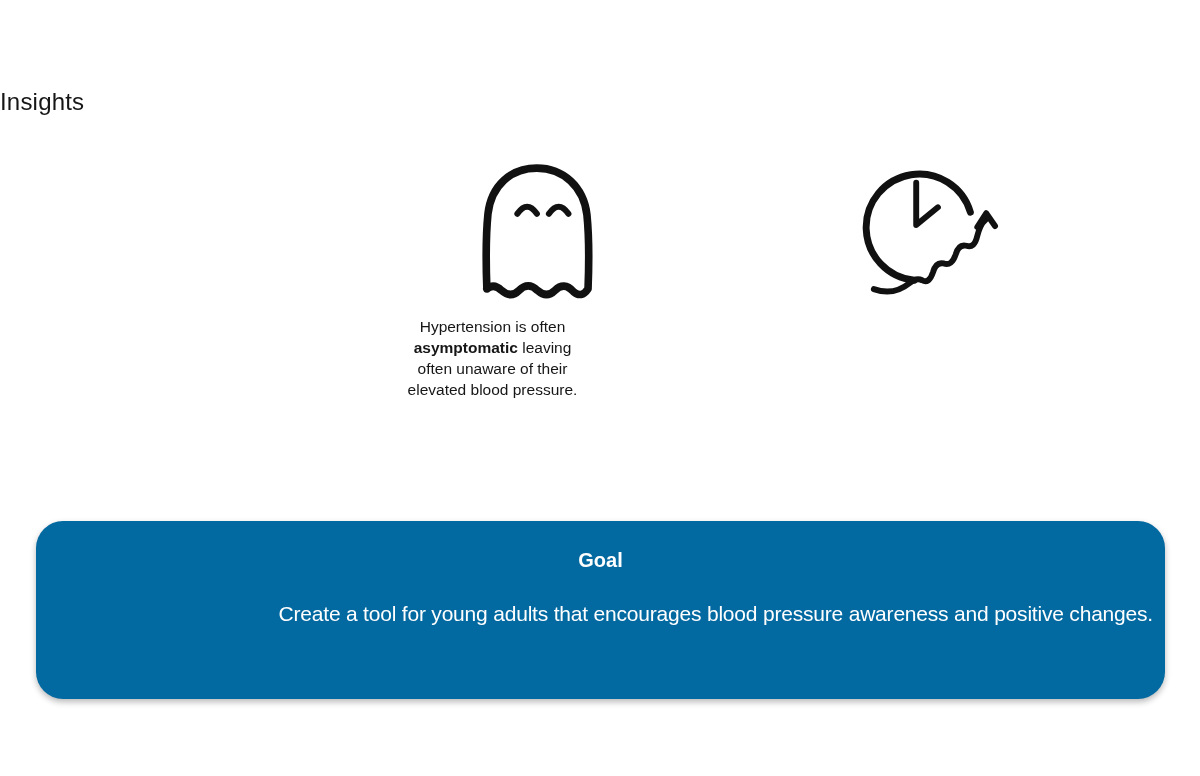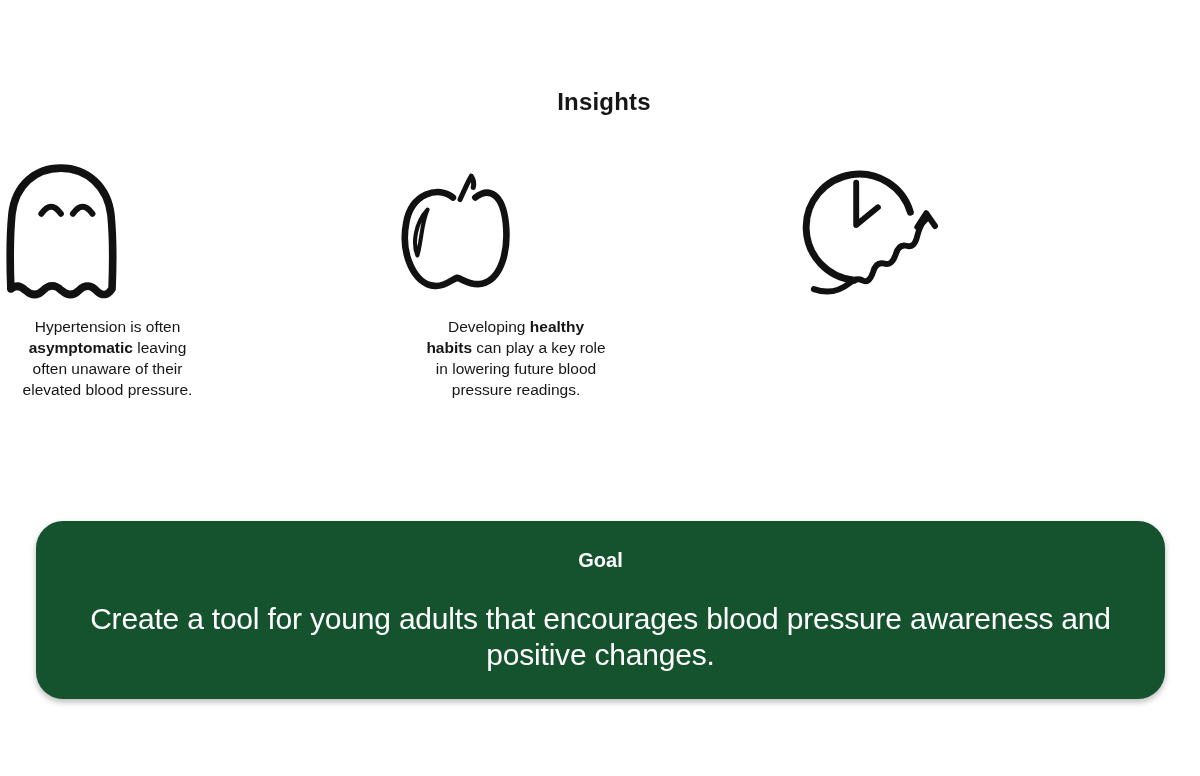--- a/index.html
+++ b/index.html
@@ -7,32 +7,30 @@
     width:1200px;height:776px;
     background:#ffffff;
     font-family:"Liberation Sans","DejaVu Sans",sans-serif;
     color:#161616;
     position:relative;
     overflow:hidden;
   }
   .page{position:absolute;inset:0;}
   .title{
     margin:0;padding-top:90px;
-    text-align:center;
-    font-size:24px;font-weight:700;letter-spacing:.2px;
+    font-size:24px;font-weight:400;letter-spacing:.2px;
     line-height:1;
-    padding-left:8px;
   }
   .columns{
     display:flex;justify-content:center;
     margin-top:42px;
   }
   .column{
     flex:0 0 400px;
-    display:flex;flex-direction:column;align-items:flex-start;
+    display:flex;flex-direction:column;align-items:flex-end;
   }
   .icon-wrap{
     height:146px;
     display:flex;align-items:center;justify-content:center;
   }
   .icon-wrap svg{display:block;}
   .icon-stroke{
     fill:none;stroke:#111111;
     stroke-linecap:round;stroke-linejoin:round;
   }
@@ -42,33 +40,34 @@
     text-align:center;
     white-space:pre-line;
   }
   .column:nth-child(1) .caption{width:215px;}
   .column:nth-child(2) .caption{width:232px;}
   .column:nth-child(3) .caption{width:250px;}
   .caption b{font-weight:700;}
   .goal-box{
     position:absolute;left:36px;top:521px;
     width:1129px;height:178px;
-    background:#14532d;color:#ffffff;
+    background:#0369a1;color:#ffffff;
     border-radius:27px;
     text-align:center;
     box-shadow:0 3px 6px rgba(0,0,0,.28);
   }
   .goal-title{
     margin:29px 0 0;
     font-size:20px;font-weight:700;line-height:1;
   }
   .goal-statement{
     margin:31px 12px 0;
-    font-size:30px;font-weight:400;line-height:1.2;
+    font-size:21px;font-weight:400;line-height:1.2;
     letter-spacing:-.2px;
+    text-align:right;
   }
 </style>
 </head>
 <body>
 
 <div class="page">
 
   <h1 class="title">Insights</h1>
 
   <div class="columns">
@@ -81,33 +80,20 @@
           <path class="icon-stroke" stroke-width="5.5" d="M38 52 Q47 39 56 52"></path>
           <path class="icon-stroke" stroke-width="5.5" d="M67 52 Q76 39 85 52"></path>
         </svg>
       </div>
       <p class="caption"><span>Hypertension is often
 </span><b>asymptomatic</b><span> leaving
 often unaware of their
 elevated blood pressure.</span></p>
     </div>
 
-    <div class="column">
-      <div class="icon-wrap">
-        <svg width="112" height="126" viewBox="0 0 110 124" aria-hidden="true">
-          <path class="icon-stroke" stroke-width="6.5" d="M52 31 C38 19 11 27 6 56 C0 88 15 117 34 118 C44 119 52 111 56 110 C61 111 69 118 80 116 C99 112 107 85 104 56 C101 28 88 20 74 31"></path>
-          <path class="icon-stroke" stroke-width="5" d="M59 33 C63 24 66 17 70 10 C72 13 73 17 72 21"></path>
-          <path class="icon-stroke" stroke-width="4" d="M27 43 C15 56 12 76 17 88 C21 75 21 56 27 43 Z"></path>
-        </svg>
-      </div>
-      <p class="caption"><span>Developing </span><b>healthy
-habits</b><span> can play a key role
-in lowering future blood
-pressure readings.</span></p>
-    </div>
 
     <div class="column">
       <div class="icon-wrap">
         <svg width="140" height="134" viewBox="0 0 142 136" aria-hidden="true">
           <path class="icon-stroke" stroke-width="7" d="M112 51 A54 54 0 1 0 55 120"></path>
           <path class="icon-stroke" stroke-width="6" d="M57 21 L57 64 L79 46"></path>
           <path class="icon-stroke" stroke-width="6" d="M14 129 Q34 136 50 123 Q57 117 63 120 Q70 124 74 112 Q77 101 85 103 Q93 106 97 94 Q100 83 108 85 Q116 88 119 75 Q122 63 127 59"></path>
           <path class="icon-stroke" stroke-width="6" d="M119 66 L128 52 L137 65"></path>
         </svg>
       </div>

